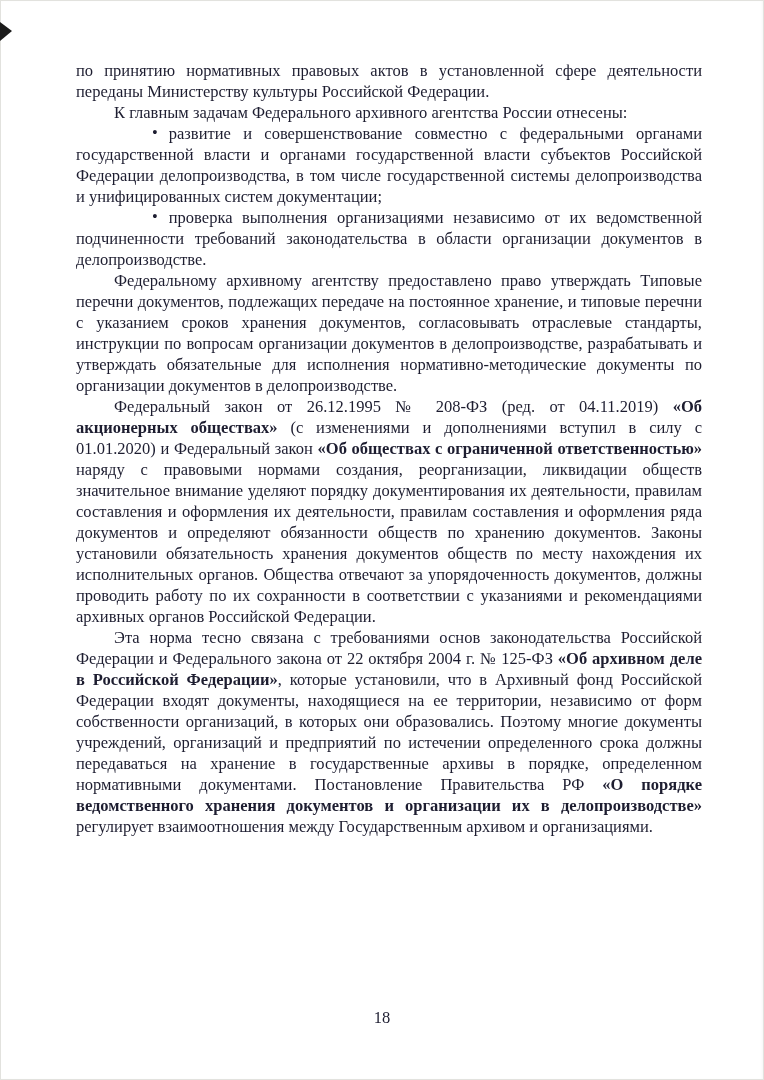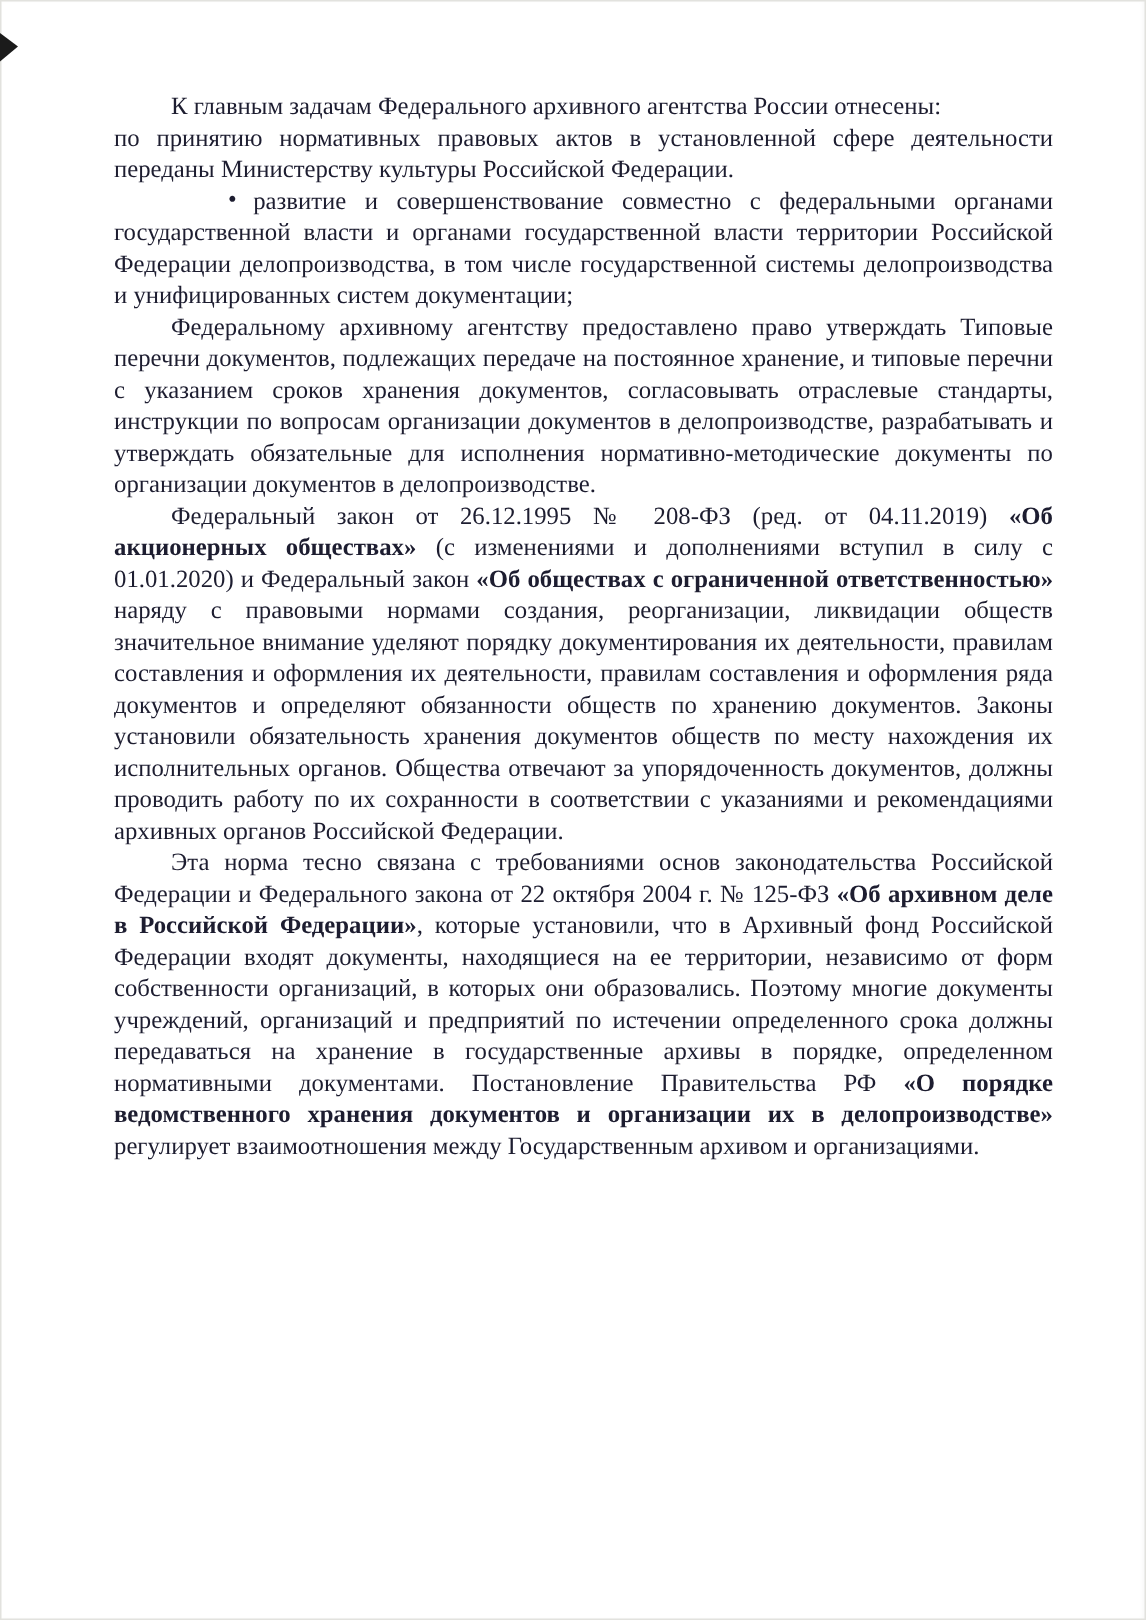--- a/index.html
+++ b/index.html
@@ -55,20 +55,22 @@
     font-size: 16.5px;
     color: var(--text-color, #1d1d30);
   }
 </style>
 </head>
 <body>
 
 <div class="page">
   <div class="scan-mark"></div>
   <div class="content">
+      <p class="para continuation"><span>по принятию нормативных правовых актов в установленной сфере деятельности переданы Министерству культуры Российской Федерации.</span></p>
       <p class="para indent"><span>К главным задачам Федерального архивного агентства России отнесены:</span></p>
-      <p class="para continuation"><span>по принятию нормативных правовых актов в установленной сфере деятельности переданы Министерству культуры Российской Федерации.</span></p>
-      <p class="para bullet"><span class="bullet-glyph">•</span><span>развитие и совершенствование совместно с федеральными органами государственной власти и органами государственной власти территории Российской Федерации делопроизводства, в том числе государственной системы делопроизводства и унифицированных систем документации;</span></p>
+      <p class="para bullet"><span class="bullet-glyph">•</span><span>развитие и совершенствование совместно с федеральными органами государственной власти и органами государственной власти субъектов Российской Федерации делопроизводства, в том числе государственной системы делопроизводства и унифицированных систем документации;</span></p>
+      <p class="para bullet"><span class="bullet-glyph">•</span><span>проверка выполнения организациями независимо от их ведомственной подчиненности требований законодательства в области организации документов в делопроизводстве.</span></p>
       <p class="para indent"><span>Федеральному архивному агентству предоставлено право утверждать Типовые перечни документов, подлежащих передаче на постоянное хранение, и типовые перечни с указанием сроков хранения документов, согласовывать отраслевые стандарты, инструкции по вопросам организации документов в делопроизводстве, разрабатывать и утверждать обязательные для исполнения нормативно-методические документы по организации документов в делопроизводстве.</span></p>
       <p class="para indent"><span>Федеральный закон от 26.12.1995 № 208-ФЗ (ред. от 04.11.2019) </span><span class="bold">«Об акционерных обществах»</span><span> (с изменениями и дополнениями вступил в силу с 01.01.2020) и Федеральный закон </span><span class="bold">«Об обществах с ограниченной ответственностью»</span><span> наряду с правовыми нормами создания, реорганизации, ликвидации обществ значительное внимание уделяют порядку документирования их деятельности, правилам составления и оформления их деятельности, правилам составления и оформления ряда документов и определяют обязанности обществ по хранению документов. Законы установили обязательность хранения документов обществ по месту нахождения их исполнительных органов. Общества отвечают за упорядоченность документов, должны проводить работу по их сохранности в соответствии с указаниями и рекомендациями архивных органов Российской Федерации.</span></p>
       <p class="para indent"><span>Эта норма тесно связана с требованиями основ законодательства Российской Федерации и Федерального закона от 22 октября 2004 г. № 125-ФЗ </span><span class="bold">«Об архивном деле в Российской Федерации»</span><span>, которые установили, что в Архивный фонд Российской Федерации входят документы, находящиеся на ее территории, независимо от форм собственности организаций, в которых они образовались. Поэтому многие документы учреждений, организаций и предприятий по истечении определенного срока должны передаваться на хранение в государственные архивы в порядке, определенном нормативными документами. Постановление Правительства РФ </span><span class="bold">«О порядке ведомственного хранения документов и организации их в делопроизводстве»</span><span> регулирует взаимоотношения между Государственным архивом и организациями.</span></p>
     </div>
+  <div class="page-number">18</div>
 </div>
 
 </body></html>

